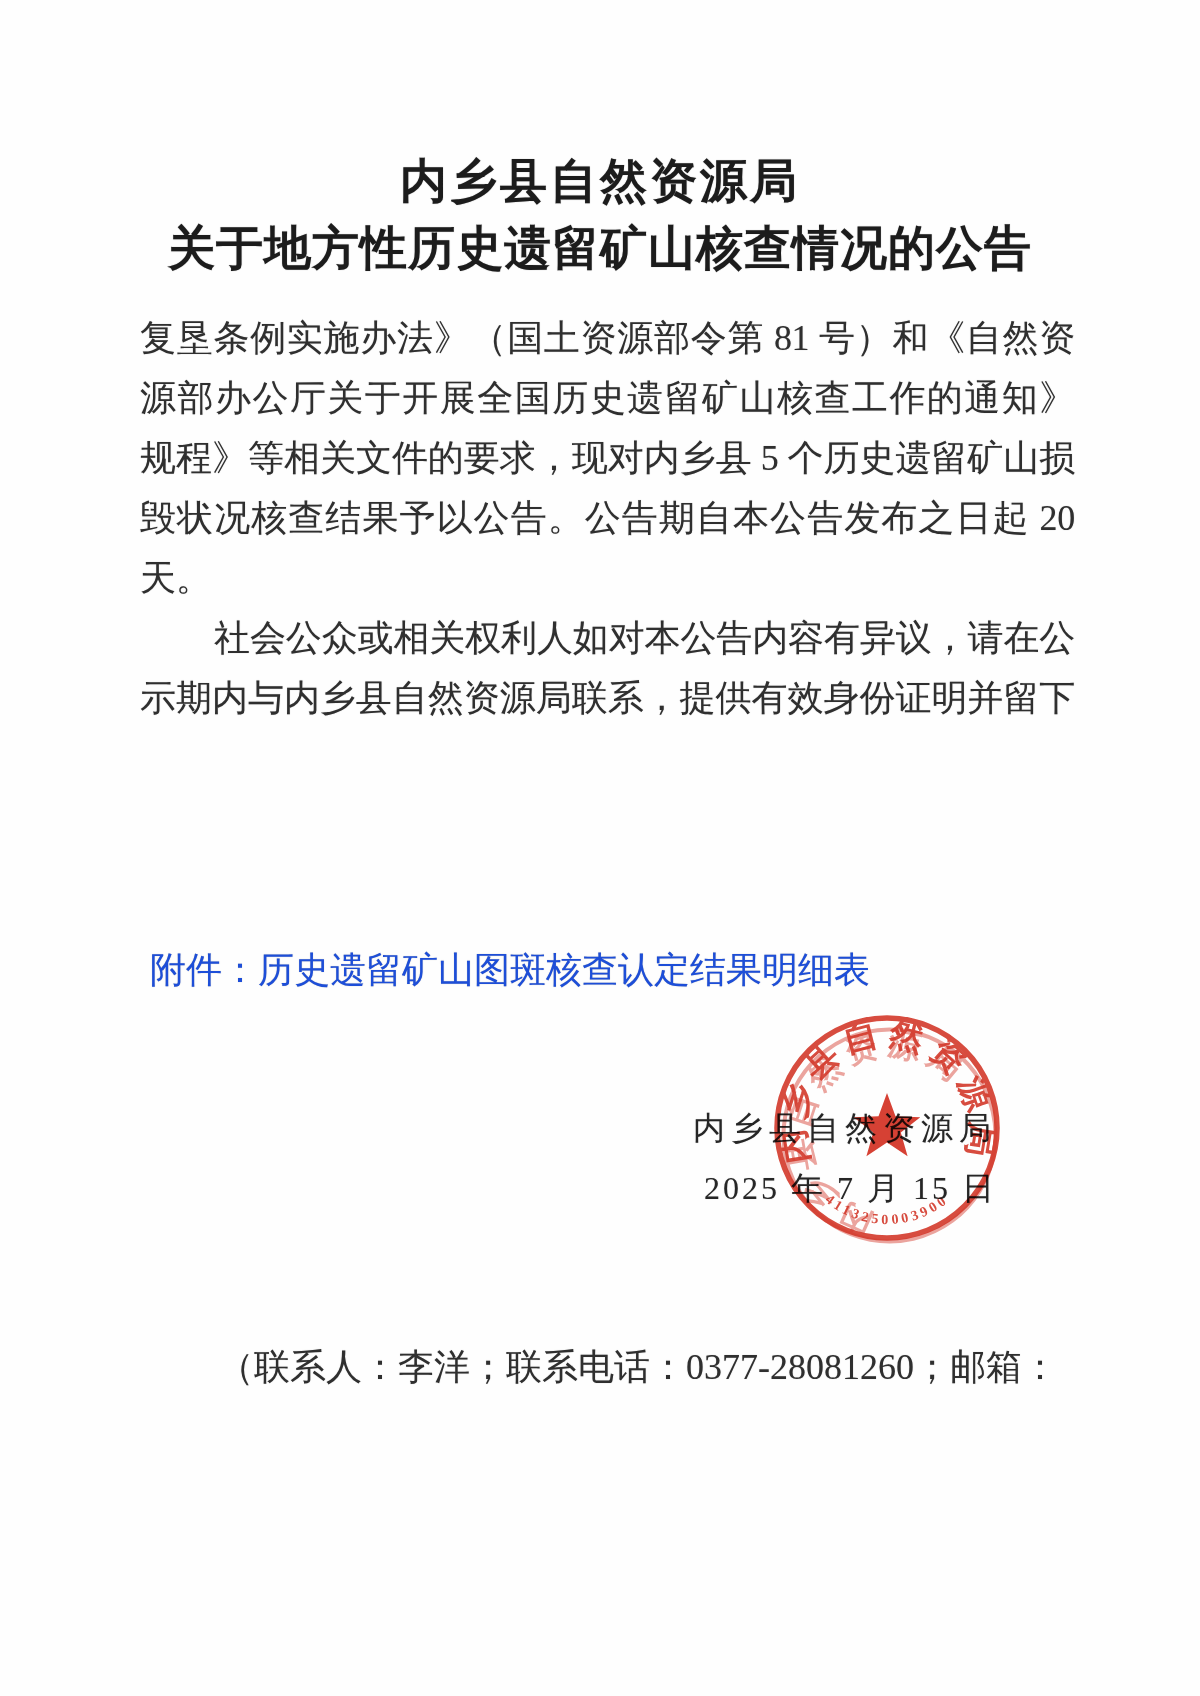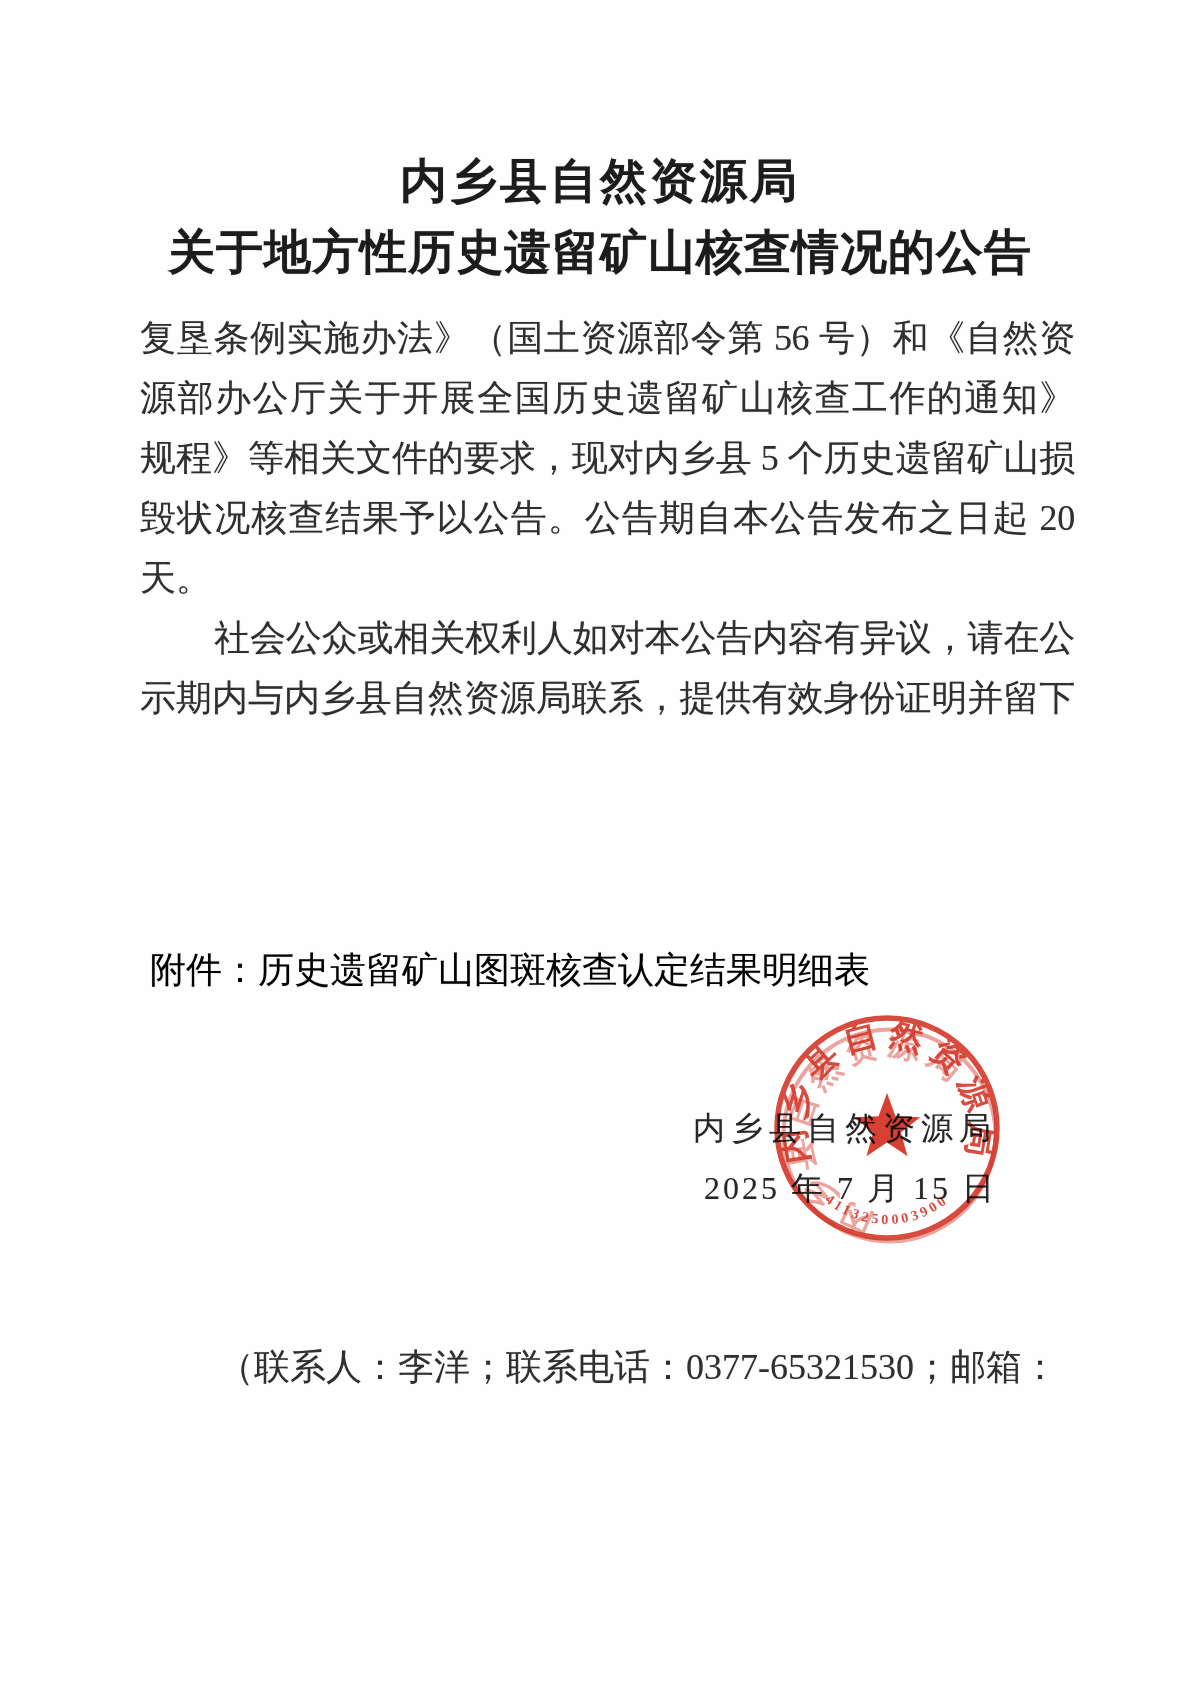--- a/index.html
+++ b/index.html
@@ -17,34 +17,35 @@
     text-align:center; color:#1c1c1c;
   }
   .title-line1 {
     font-size:47px; font-weight:bold; letter-spacing:3px; line-height:62px;
     text-shadow:0 0 1px rgba(30,30,30,.45);
   }
   .title-line2 {
     font-size:47px; font-weight:bold; letter-spacing:1px; line-height:62px;
     margin-top:9px;
     text-shadow:0 0 1px rgba(30,30,30,.45);
+    font-family:Liberation Mono, monospace;
   }
   
   .body-block {
     position:absolute; top:308px; left:140px; width:935px;
     font-size:36px; color:#2f2f2f;
     text-shadow:0 0 1px rgba(55,55,55,.35);
   }
   .line { line-height:60px; text-align:justify; letter-spacing:-0.3px; white-space:nowrap; }
   .line.j { white-space:normal; text-align-last:justify; }
   .line.ind { text-indent:74px; }
   
   .attach-line {
     position:absolute; top:942px; left:150px;
-    font-size:36px; line-height:56px; color:#000000;
+    font-size:36px; line-height:56px; color:#1d4ed8;
     text-shadow:0 0 1px rgba(55,55,55,.35);
   }
   
   .sig-block {
     position:absolute; top:1098px; right:203px;
     text-align:right; color:#262626;
     text-shadow:0 0 1px rgba(55,55,55,.3);
   }
   .sig-org  { font-size:32px; line-height:60px; letter-spacing:6px; }
   .sig-date { font-size:32px; line-height:60px; letter-spacing:3px; }
@@ -69,21 +70,21 @@
 <body>
 
 <div class="page">
 
   <div class="title-block">
     <div class="title-line1">内乡县自然资源局</div>
     <div class="title-line2">关于地方性历史遗留矿山核查情况的公告</div>
   </div>
 
   <div class="body-block">
-    <div class="line j">复垦条例实施办法》（国土资源部令第 56 号）和《自然资</div>
+    <div class="line j">复垦条例实施办法》（国土资源部令第 81 号）和《自然资</div>
     <div class="line j">源部办公厅关于开展全国历史遗留矿山核查工作的通知》</div>
     <div class="line j">规程》等相关文件的要求，现对内乡县 5 个历史遗留矿山损</div>
     <div class="line j">毁状况核查结果予以公告。公告期自本公告发布之日起 20</div>
     <div class="line">天。</div>
     <div class="line ind j">社会公众或相关权利人如对本公告内容有异议，请在公</div>
     <div class="line j">示期内与内乡县自然资源局联系，提供有效身份证明并留下</div>
   </div>
 
   <div class="attach-line">附件：历史遗留矿山图斑核查认定结果明细表</div>
 
@@ -112,16 +113,16 @@
       <text font-size="34" fill="#d4392b" letter-spacing="7">
         <textPath href="#arcTop" startOffset="50%" text-anchor="middle">内乡县自然资源局</textPath>
       </text>
       <text font-size="14" fill="#d4392b" letter-spacing="3.5">
         <textPath href="#arcCode" startOffset="50%" text-anchor="middle">4113250003900</textPath>
       </text>
     </g>
   </svg>
 
   <div class="contact-block">
-    <div class="c-line ind">（联系人：李洋；联系电话：0377-65321530；邮箱：</div>
+    <div class="c-line ind">（联系人：李洋；联系电话：0377-28081260；邮箱：</div>
   </div>
 
 </div>
 
 </body></html>

